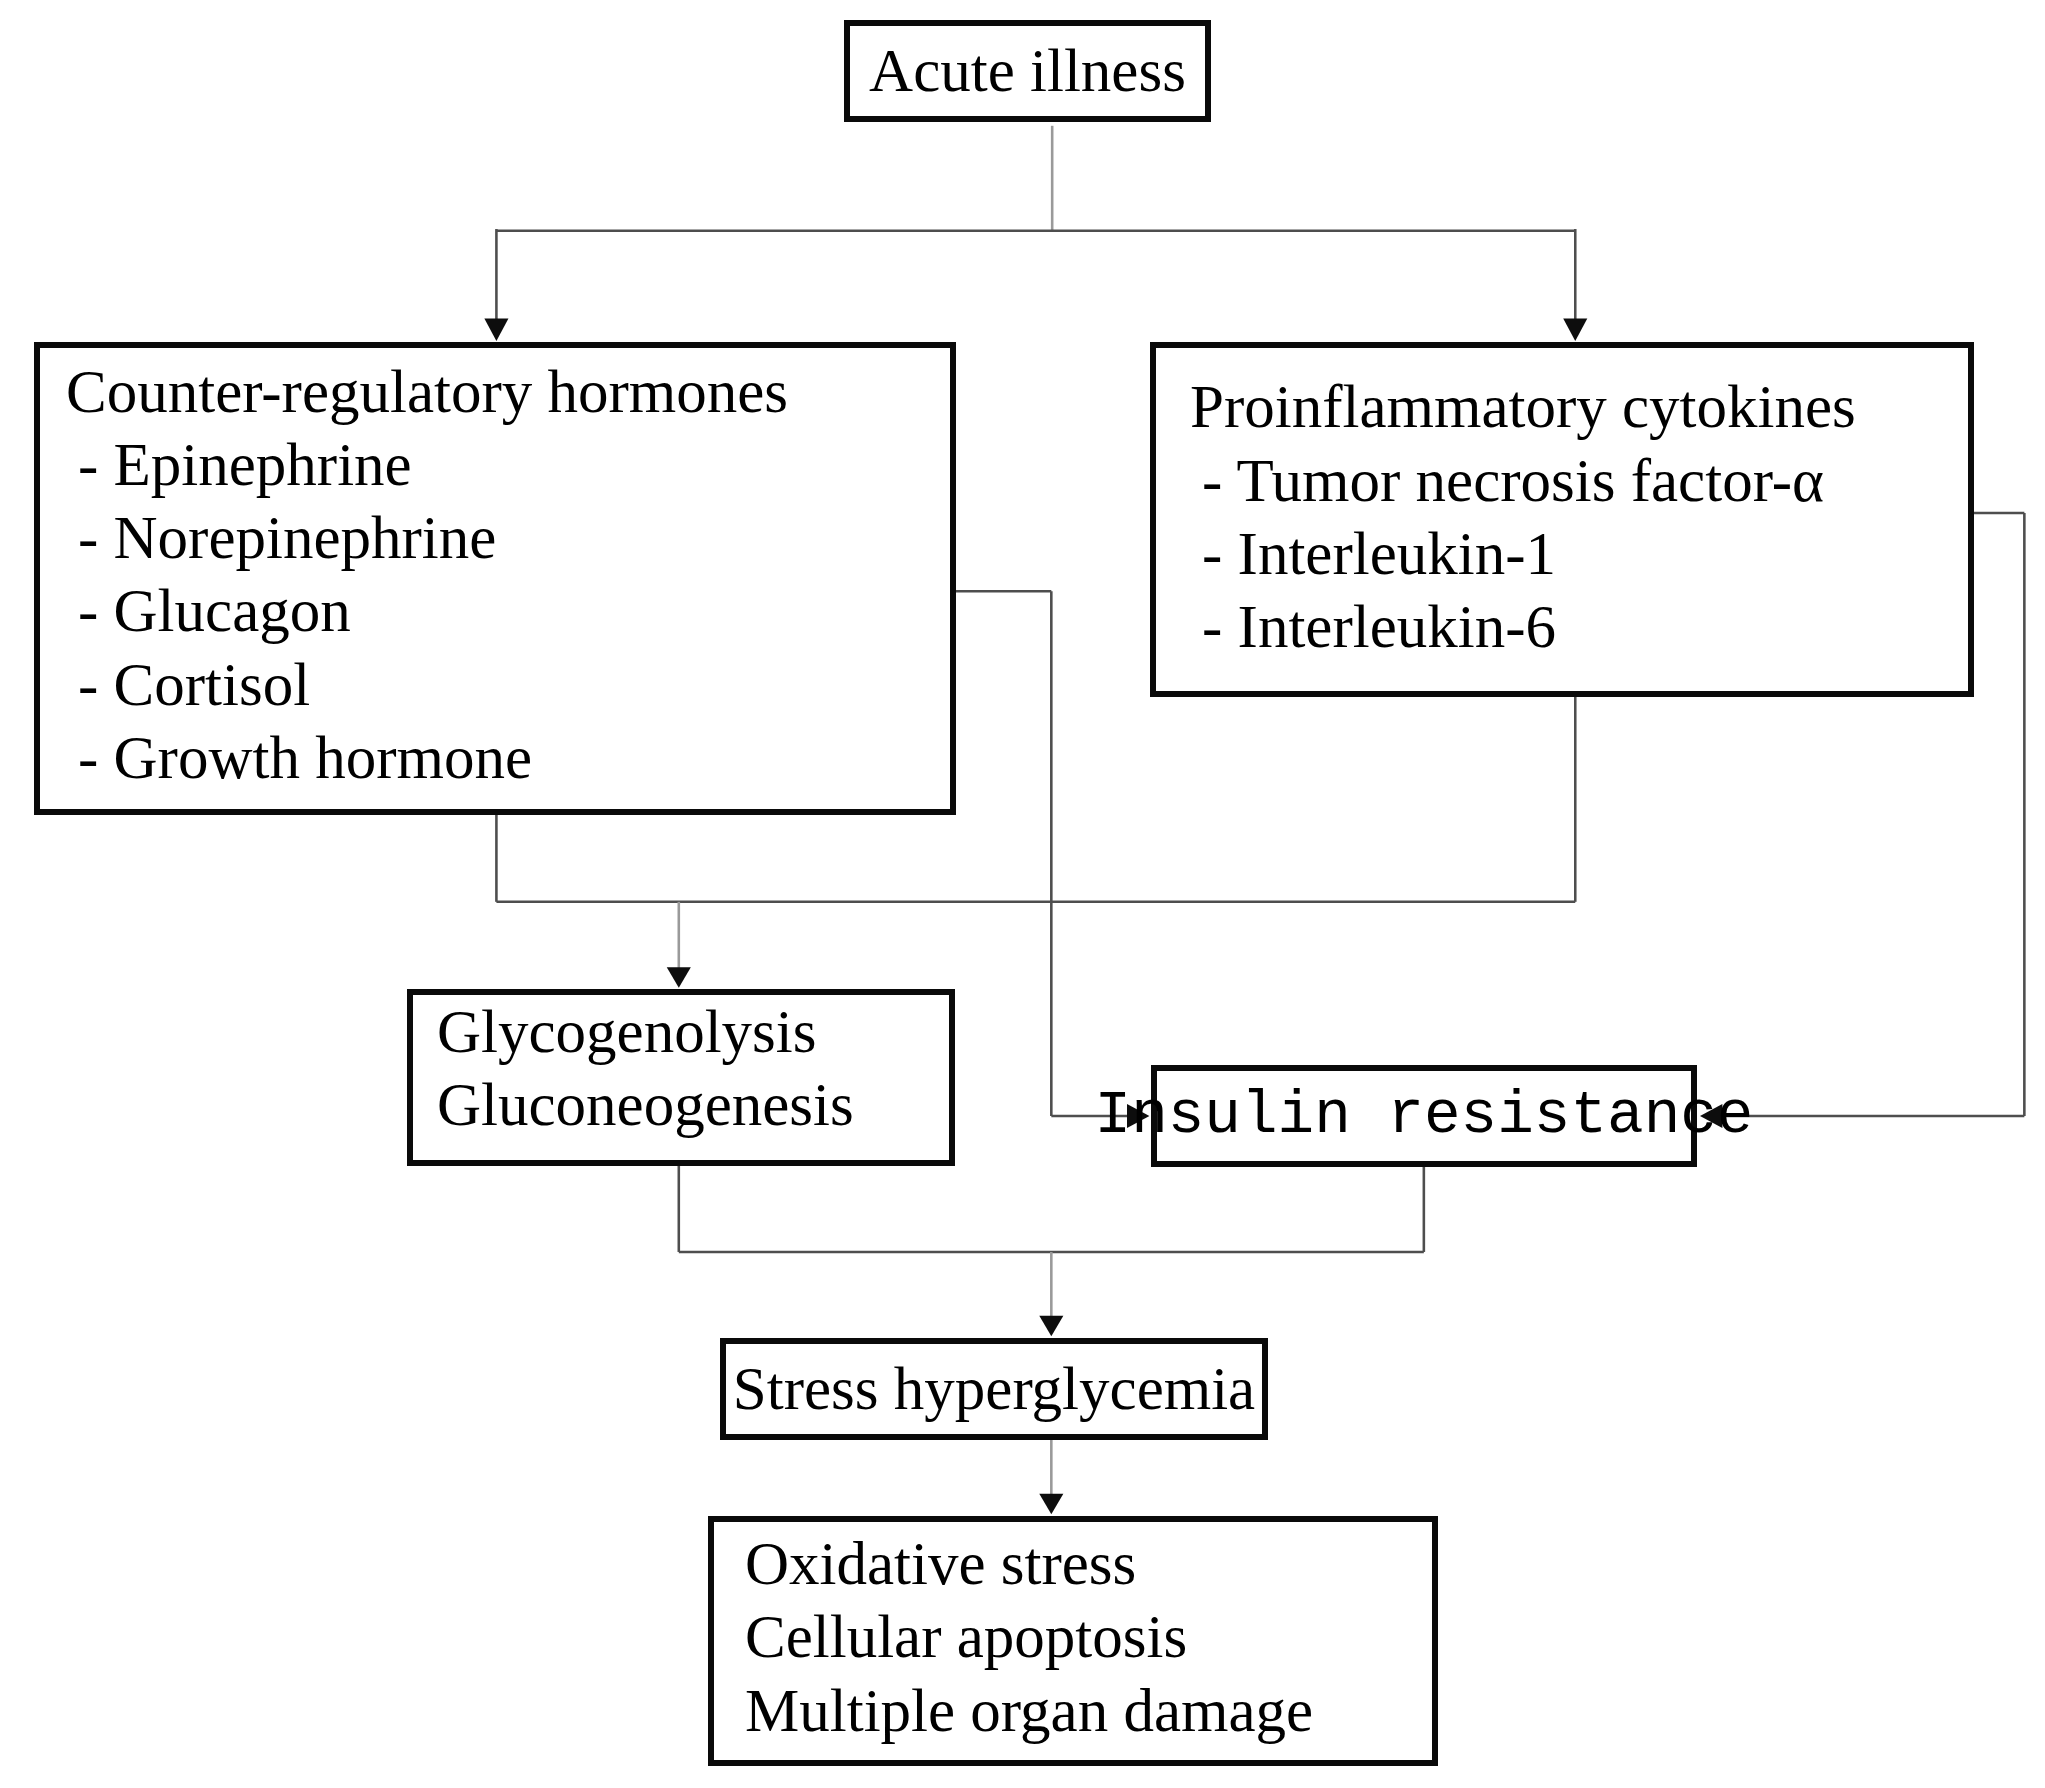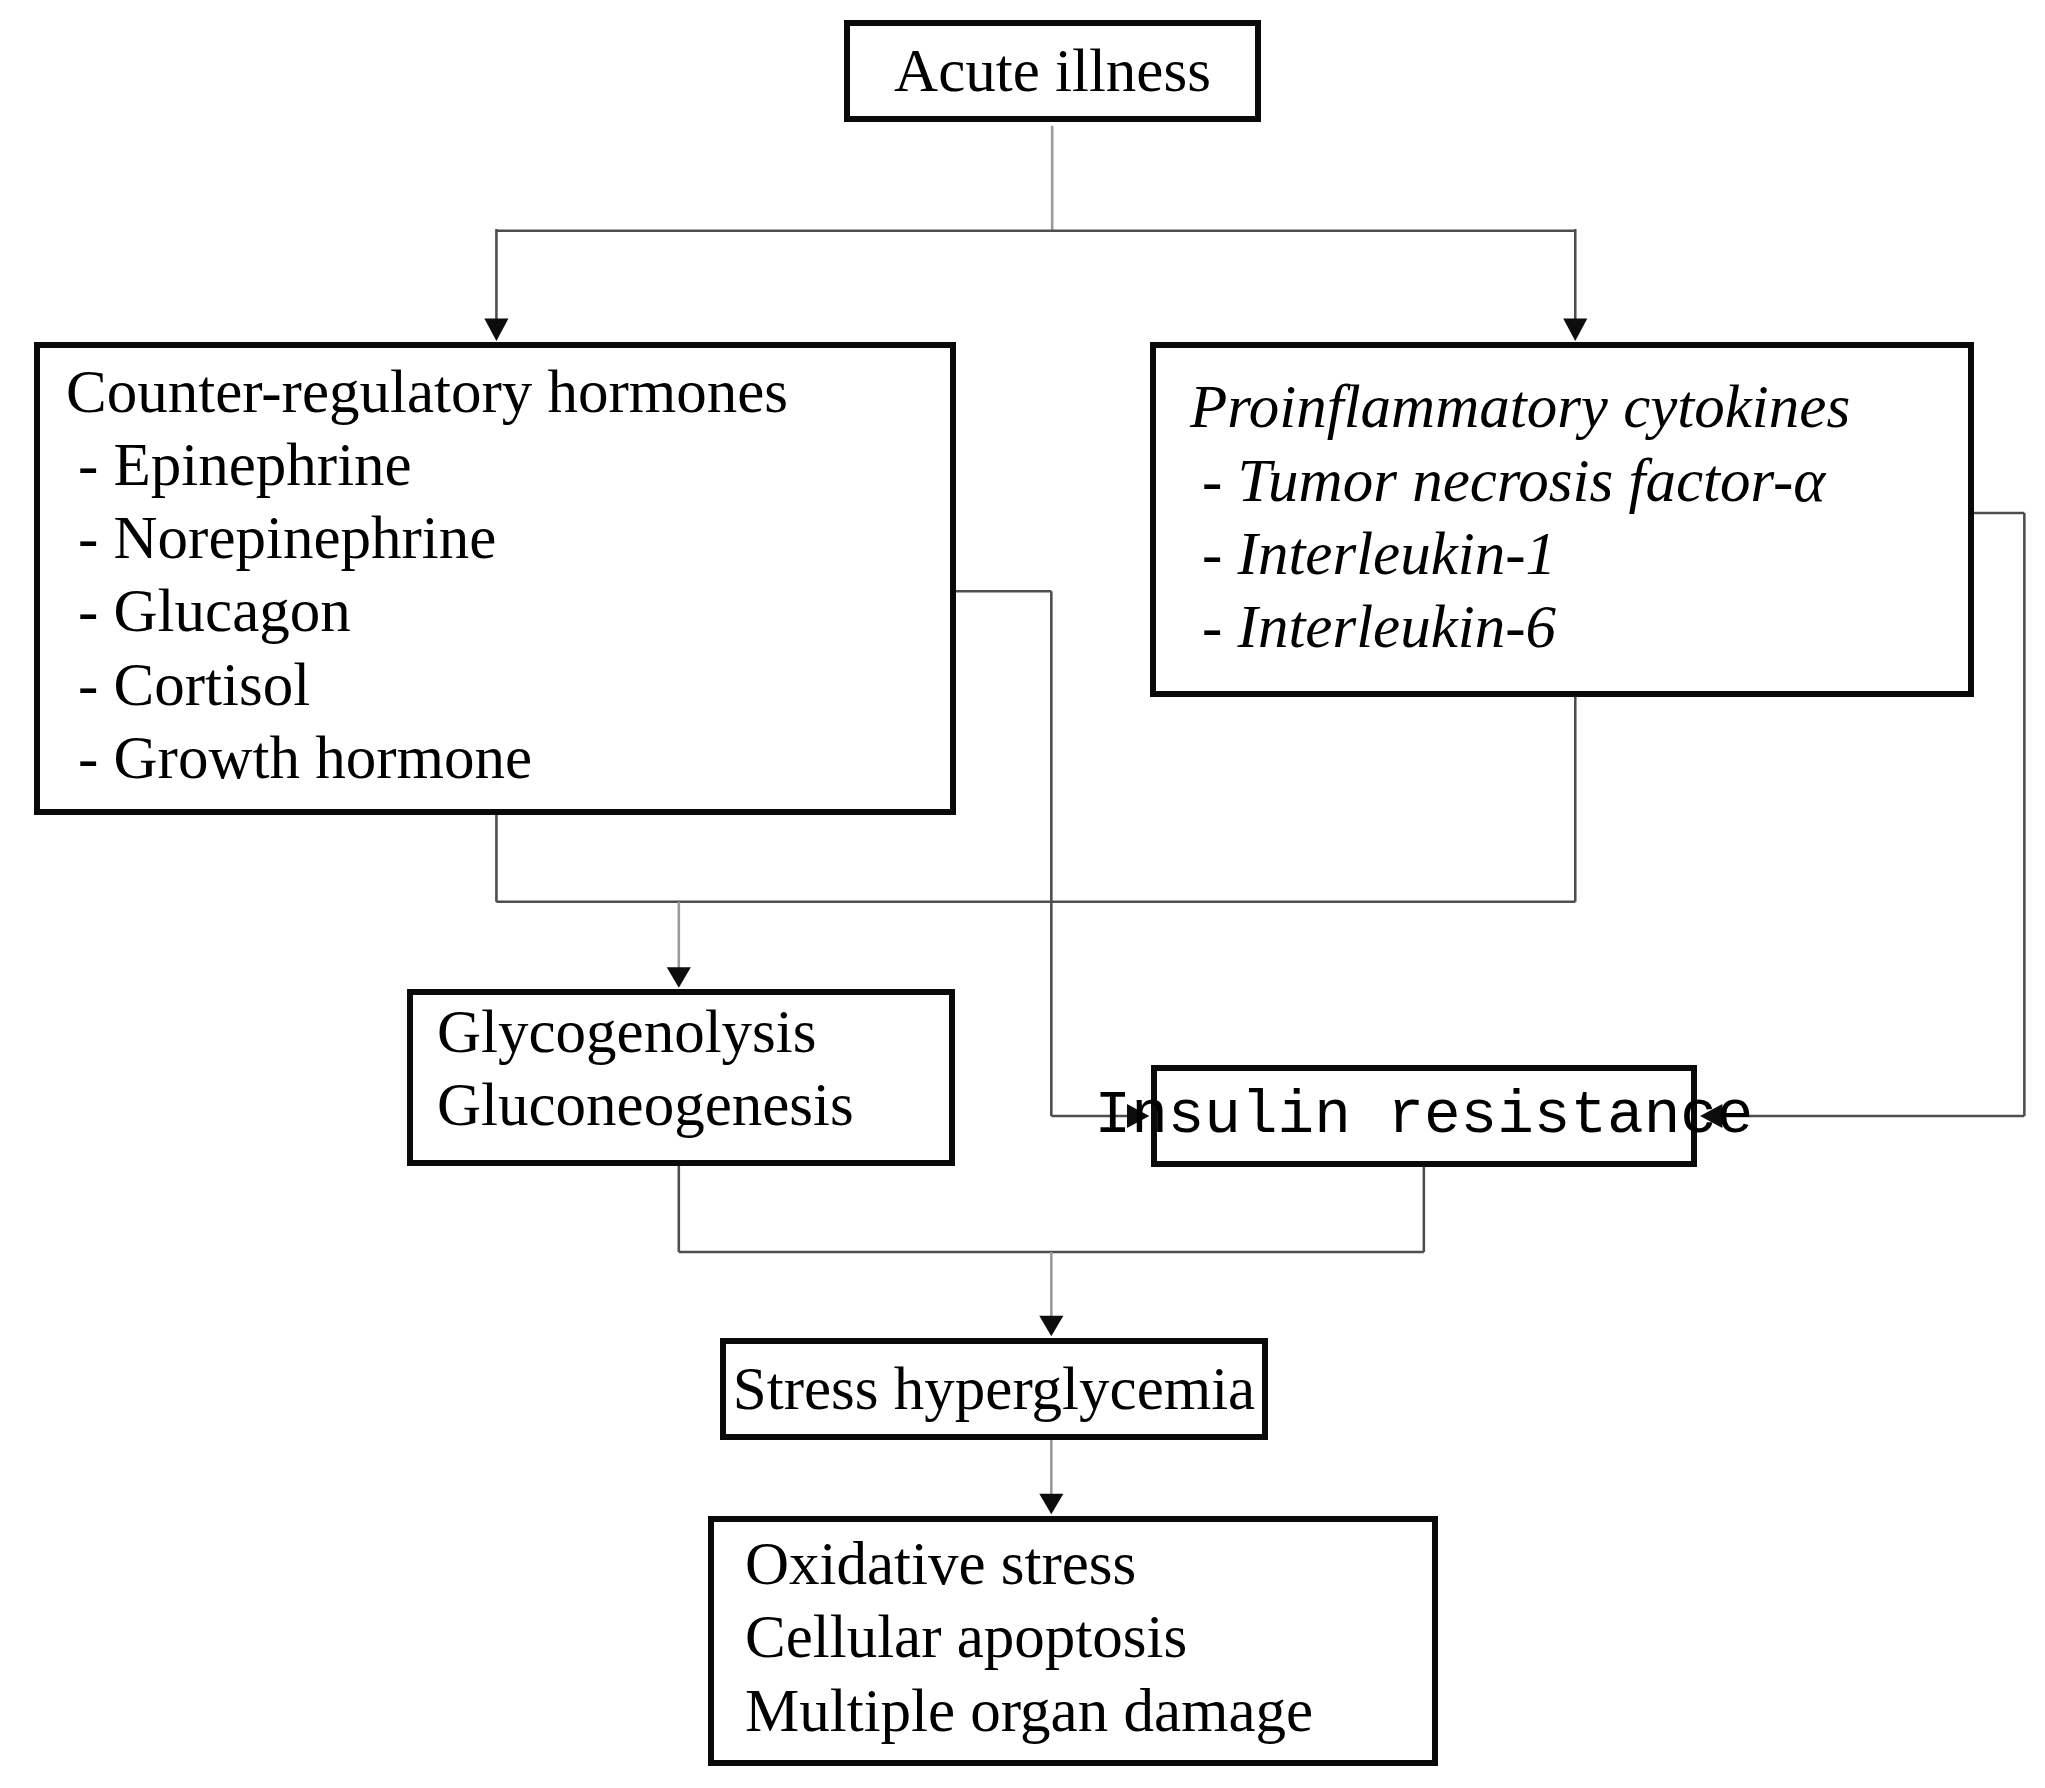--- a/index.html
+++ b/index.html
@@ -27,23 +27,23 @@
     background: #ffffff;
     font-size: 61px;
     line-height: 1.2;
     white-space: nowrap;
   }
   .box.centered {
     display: flex;
     align-items: center;
     justify-content: center;
   }
-  .box-acute     { left: 844px;  top: 20px;   width: 417px; height: 102px; }
+  .box-acute     { left: 844px;  top: 20px;   width: 367px; height: 102px; }
   .box-counter   { left: 34px;   top: 342px;  width: 922px; height: 473px; padding: 6.9px 26px; }
-  .box-proinf    { left: 1150px; top: 342px;  width: 824px;  height: 355px; padding: 22.4px 34px; font-style: italic; }
+  .box-proinf    { left: 1150px; top: 342px;  width: 824px;  height: 355px; padding: 22.4px 34px; }
   .box-glyco     { left: 407px;  top: 989px; width: 548px;  height: 177px; padding: 0 24px; }
   .box-insulin   { left: 1151px; top: 1065px; width: 546px;  height: 102px; font-family: Liberation Mono, monospace; }
   .box-stress    { left: 720px;  top: 1338px; width: 548px;  height: 102px; }
   .box-outcome   { left: 708px;  top: 1516px; width: 730px;  height: 250px; padding: 5.2px 31px; }
   .box .item { padding-left: 12px; }
 </style>
 </head>
 <body>
 
 <div class="canvas">

